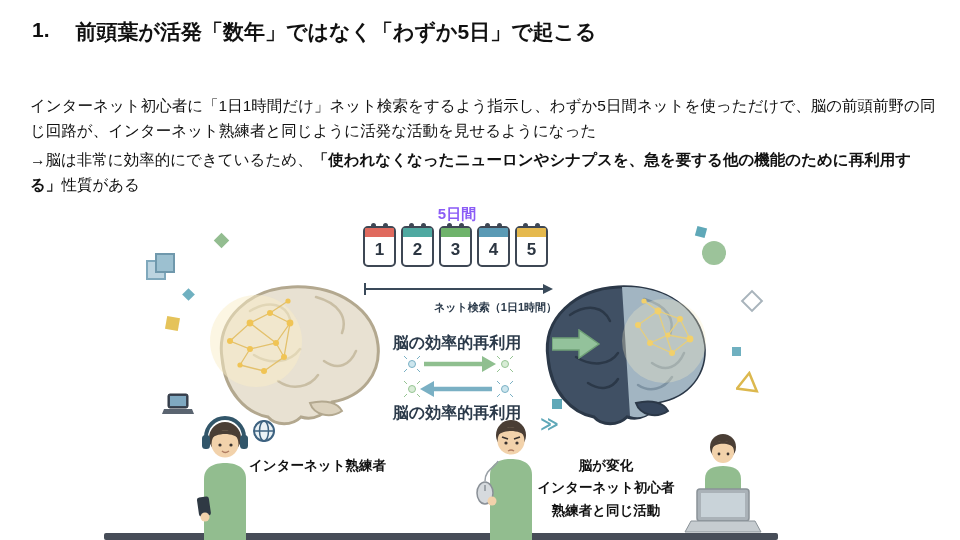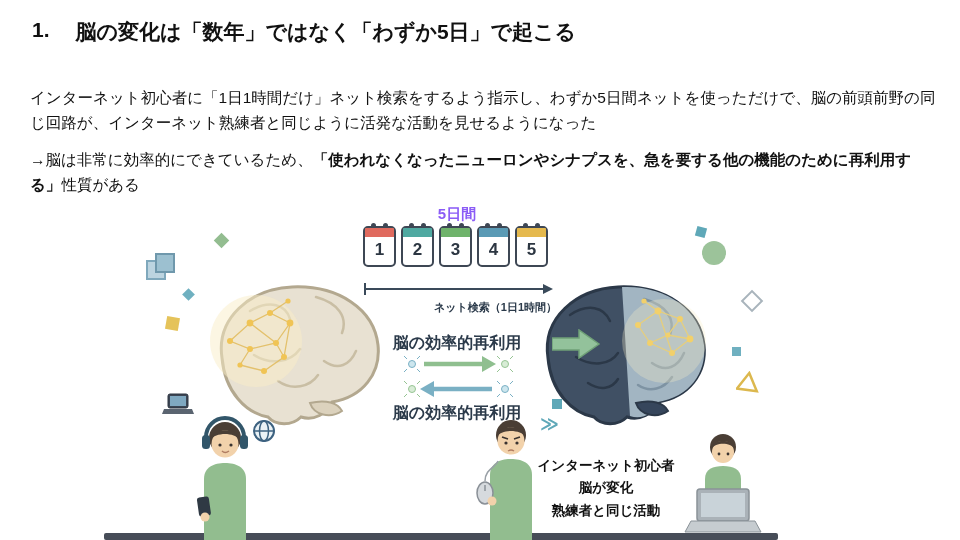--- a/index.html
+++ b/index.html
@@ -3,21 +3,21 @@
 <meta charset="utf-8">
 <style>
   html,body{margin:0;padding:0;}
   .slide{position:relative;width:960px;height:540px;background:#ffffff;overflow:hidden;
          font-family:"Liberation Sans","DejaVu Sans",sans-serif;color:#1a1a1a;}
   .abs{position:absolute;}
 
   .title{position:absolute;left:32px;top:18px;display:flex;gap:26px;
          font-size:21px;font-weight:700;color:#111;}
   .para{position:absolute;left:30px;width:908px;font-size:15.5px;line-height:1.6;color:#111;}
-  .p1{top:86px;}
+  .p1{top:94px;}
   .p2{top:148px;font-family:Liberation Serif, serif;}
   .p2 .bold{font-weight:700;}
 
   .illu{position:absolute;left:100px;top:205px;width:682px;height:335px;}
 
   .duration{position:absolute;left:300px;top:0px;width:114px;text-align:center;
             font-size:15px;font-weight:700;color:#8b5cf6;}
   .cal-row{position:absolute;left:263px;top:21px;display:flex;gap:5px;}
   .cal{position:relative;width:33px;height:41px;background:#fff;border:2.5px solid #3e4754;
        border-radius:5px;box-sizing:border-box;}
@@ -40,21 +40,21 @@
   .chevron{position:absolute;font-size:18px;font-weight:700;color:#5fa8b8;}
   .floor{position:absolute;left:4px;top:328px;width:674px;height:7px;background:#474d58;border-radius:2px;}
 </style>
 </head>
 <body>
 
 <div class="slide">
 
   <div class="title">
     <span>1.</span>
-    <span>脳の変化は「数年」ではなく「わずか5日」で起こる</span>
+    <span>前頭葉が活発「数年」ではなく「わずか5日」で起こる</span>
   </div>
 
   <div class="para p1">インターネット初心者に「1日1時間だけ」ネット検索をするよう指示し、わずか5日間ネットを使っただけで、脳の前頭前野の同じ回路が、インターネット熟練者と同じように活発な活動を見せるようになった</div>
   <div class="para p2">
     <span>→脳は非常に効率的にできているため、</span><span class="bold">「使われなくなったニューロンやシナプスを、急を要する他の機能のために再利用する」</span><span>性質がある</span>
   </div>
 
   <div class="illu">
 
     <div class="floor"></div>
@@ -224,39 +224,40 @@
       <rect x="6" y="80" width="12" height="19" rx="2.5" fill="#2f3944" transform="rotate(-8 12 90)"></rect>
       <circle cx="13" cy="100" r="4.5" fill="#f2d2ab"></circle>
     </svg>
 
     <svg class="abs" style="left:152px;top:214px;" width="24" height="24" viewBox="0 0 24 24">
       <circle cx="12" cy="12" r="10" fill="#eaf2f6" stroke="#3d6280" stroke-width="2"></circle>
       <ellipse cx="12" cy="12" rx="4.5" ry="10" fill="none" stroke="#3d6280" stroke-width="1.5"></ellipse>
       <line x1="2" y1="12" x2="22" y2="12" stroke="#3d6280" stroke-width="1.5"></line>
     </svg>
     <div class="caption" style="left:130px;top:250px;width:175px;">
+      <div>インターネット熟練者</div>
     </div>
 
     <svg class="abs" style="left:378px;top:210px;overflow:visible;" width="66" height="125" viewBox="0 0 66 125">
       <circle cx="33" cy="20" r="15" fill="#4a3e35"></circle>
       <circle cx="33" cy="26" r="13.5" fill="#f2d2ab"></circle>
       <path d="M18,22 C20,9 46,9 48,22 C42,14 24,14 18,22 Z" fill="#4a3e35"></path>
       <path d="M24,22 L30,24 M42,22 L36,24" stroke="#3a3330" stroke-width="1.6"></path>
       <circle cx="28" cy="28" r="1.6" fill="#3a3330"></circle>
         <circle cx="39" cy="28" r="1.6" fill="#3a3330"></circle>
       <path d="M30,36 Q33,34 36,36" stroke="#b07d62" stroke-width="1.4" fill="none"></path>
       <path d="M12,60 C12,48 22,44 33,44 C44,44 54,48 54,60 L54,125 L12,125 Z" fill="#92bd8f"></path>
       <path d="M7,66 C7,54 18,52 20,46" stroke="#99a0a6" fill="none" stroke-width="1.5"></path>
       <ellipse cx="7" cy="78" rx="8" ry="11" fill="#d6dade" stroke="#8a9097" stroke-width="1.5"></ellipse>
       <line x1="7" y1="70" x2="7" y2="76" stroke="#8a9097" stroke-width="1.5"></line>
       <circle cx="14" cy="86" r="4.5" fill="#f2d2ab"></circle>
     </svg>
     <div class="caption" style="left:426px;top:250px;width:160px;">
+      <div>脳が変化</div>
       <div>インターネット初心者</div>
-      <div>脳が変化</div>
       <div>熟練者と同じ活動</div>
     </div>
 
     <svg class="abs" style="left:582px;top:226px;" width="82" height="109" viewBox="0 0 82 109">
       <circle cx="41" cy="16" r="13" fill="#4a3e35"></circle>
       <circle cx="41" cy="21" r="11" fill="#f2d2ab"></circle>
       <path d="M29,18 C31,7 51,7 53,18 C48,11 34,11 29,18 Z" fill="#4a3e35"></path>
       <circle cx="37" cy="23" r="1.4" fill="#3a3330"></circle>
         <circle cx="46" cy="23" r="1.4" fill="#3a3330"></circle>
       <path d="M23,48 C23,38 31,35 41,35 C51,35 59,38 59,48 L59,95 L23,95 Z" fill="#92bd8f"></path>

